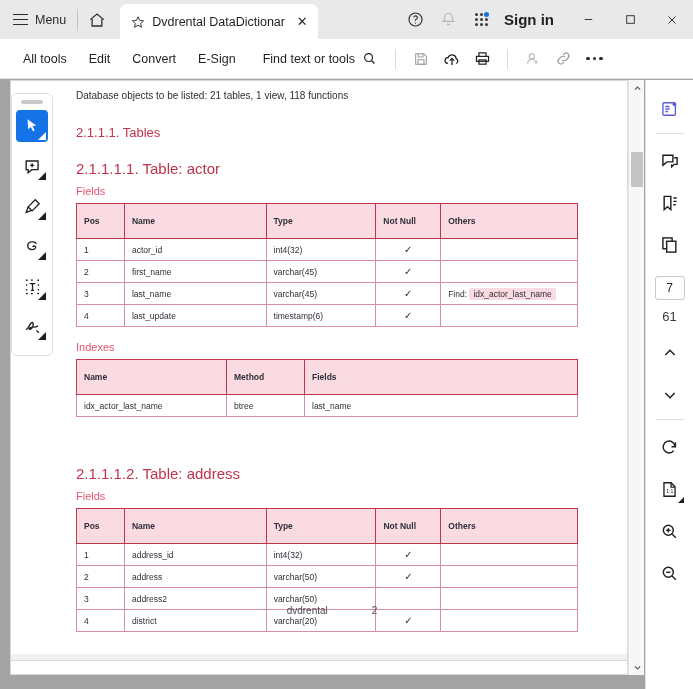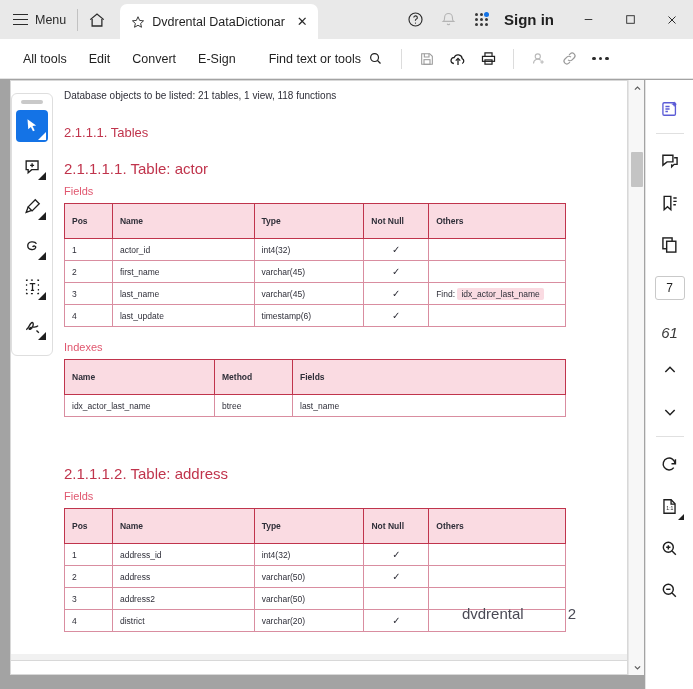--- a/index.html
+++ b/index.html
@@ -56,21 +56,21 @@
   .wbtn{ width:42px; height:39px; display:flex; align-items:center; justify-content:center; }
 
   
   .toolbar{
     position:absolute; left:0; top:39px; width:693px; height:40px;
     background:#ffffff; display:flex; align-items:center; border-bottom:1px solid #e3e3e3;
   }
   .tool-item{ font-size:12.5px; color:#1f1f1f; padding:0 11px; height:40px;
     display:flex; align-items:center; white-space:nowrap; }
   .tool-item.first{ padding-left:23px; }
-  .find-wrap{ display:flex; align-items:center; gap:7px; margin-left:22px; }
+  .find-wrap{ display:flex; align-items:center; gap:7px; margin-left:16px; }
   .find-label{ font-size:12.5px; color:#1f1f1f; }
   .tl-sep{ width:1px; height:20px; background:#dcdcdc; margin:0 9px; }
   .tl-ico{ width:31px; height:40px; display:flex; align-items:center; justify-content:center; }
   .dots{ display:flex; gap:3px; align-items:center; }
   .dots b{ width:3.4px; height:3.4px; background:#2b2b2b; border-radius:50%; }
 
   
   .left-rail{
     position:absolute; left:11px; top:93px; width:42px; height:263px;
     background:#ffffff; border:1px solid #dedede; border-radius:6px;
@@ -87,21 +87,21 @@
     border-left:4px solid transparent; border-top:4px solid transparent;
     border-right:4px solid #1f1f1f; border-bottom:4px solid #1f1f1f;
   }
   .rail-btn.active .caret{ border-right-color:#ffffff; border-bottom-color:#ffffff; }
 
   
   .doc-viewport{
     position:absolute; left:10px; top:80px; width:618px; height:595px;
     background:#ffffff; border:1px solid #d8d8d8; overflow:hidden;
   }
-  .page{ position:absolute; left:0; top:0; width:616px; height:573px; background:#ffffff; }
+  .page{ position:absolute; left:12px; top:0; width:616px; height:573px; background:#ffffff; }
   .page-next{
     position:absolute; left:0; top:579px; width:616px; height:16px;
     background:#ffffff; border-top:1px solid #d8d8d8;
   }
   .gap{ position:absolute; left:0; top:573px; width:616px; height:6px; background:#f1f1f1; }
 
   .doc-inner{ position:absolute; left:53px; top:5px; width:520px; }
 
   .doc-lead{ font-size:10px; color:#2e2e38; margin-top:4px; }
   .h3{ font-size:13px; color:#c0344c; margin-top:24px; }
@@ -120,22 +120,22 @@
   }
   table.dd td.ctr{ text-align:center; font-size:10px; color:#2e2e38; }
   .idxchip{ background:#fadbe2; padding:1px 4px; border-radius:2px; }
 
   .c-pos{ width:48px; } .c-name{ width:142px; } .c-type{ width:110px; }
   .c-nn{ width:65px; } .c-oth{ width:137px; }
   .c-iname{ width:150px; } .c-imethod{ width:78px; }
 
   .doc-footer{
     position:absolute; left:53px; top:524px; width:512px;
-    display:flex; justify-content:flex-end;
-    font-size:15px; color:#4a4a55;gap:44px;
+    display:flex; justify-content:center;
+    font-size:10px; color:#4a4a55;gap:44px;
   }
 
   
   .doc-scroll{
     position:absolute; left:628px; top:80px; width:16px; height:595px;
     background:#f7f7f7; border-left:1px solid #e5e5e5;
   }
   .scroll-arrow{
     position:absolute; left:0; width:16px; height:16px;
     display:flex; align-items:center; justify-content:center;
@@ -156,21 +156,21 @@
     width:34px; height:34px; margin-top:8px; border-radius:4px;
     display:flex; align-items:center; justify-content:center; position:relative;
   }
   .rr-btn.sel{ }
   .rr-div{ width:28px; height:1px; background:#e0e0e0; margin:7px 0 2px; }
   .pagebox{
     margin-top:14px; width:30px; height:24px; border:1px solid #c9c9c9;
     border-radius:3px; display:flex; align-items:center; justify-content:center;
     font-size:12px; color:#1f1f1f; background:#fff;
   }
-  .pagetotal{ font-size:15px; color:#3a3a3a; margin-top:24px;font-style:italic; }
+  .pagetotal{ font-size:13px; color:#3a3a3a; margin-top:9px; }
   .rr-caret{
     position:absolute; right:3px; bottom:3px; width:0; height:0;
     border-left:3.5px solid transparent; border-top:3.5px solid transparent;
     border-right:3.5px solid #1f1f1f; border-bottom:3.5px solid #1f1f1f;
   }
 </style>
 </head>
 <body>
 
 <div id="app">

